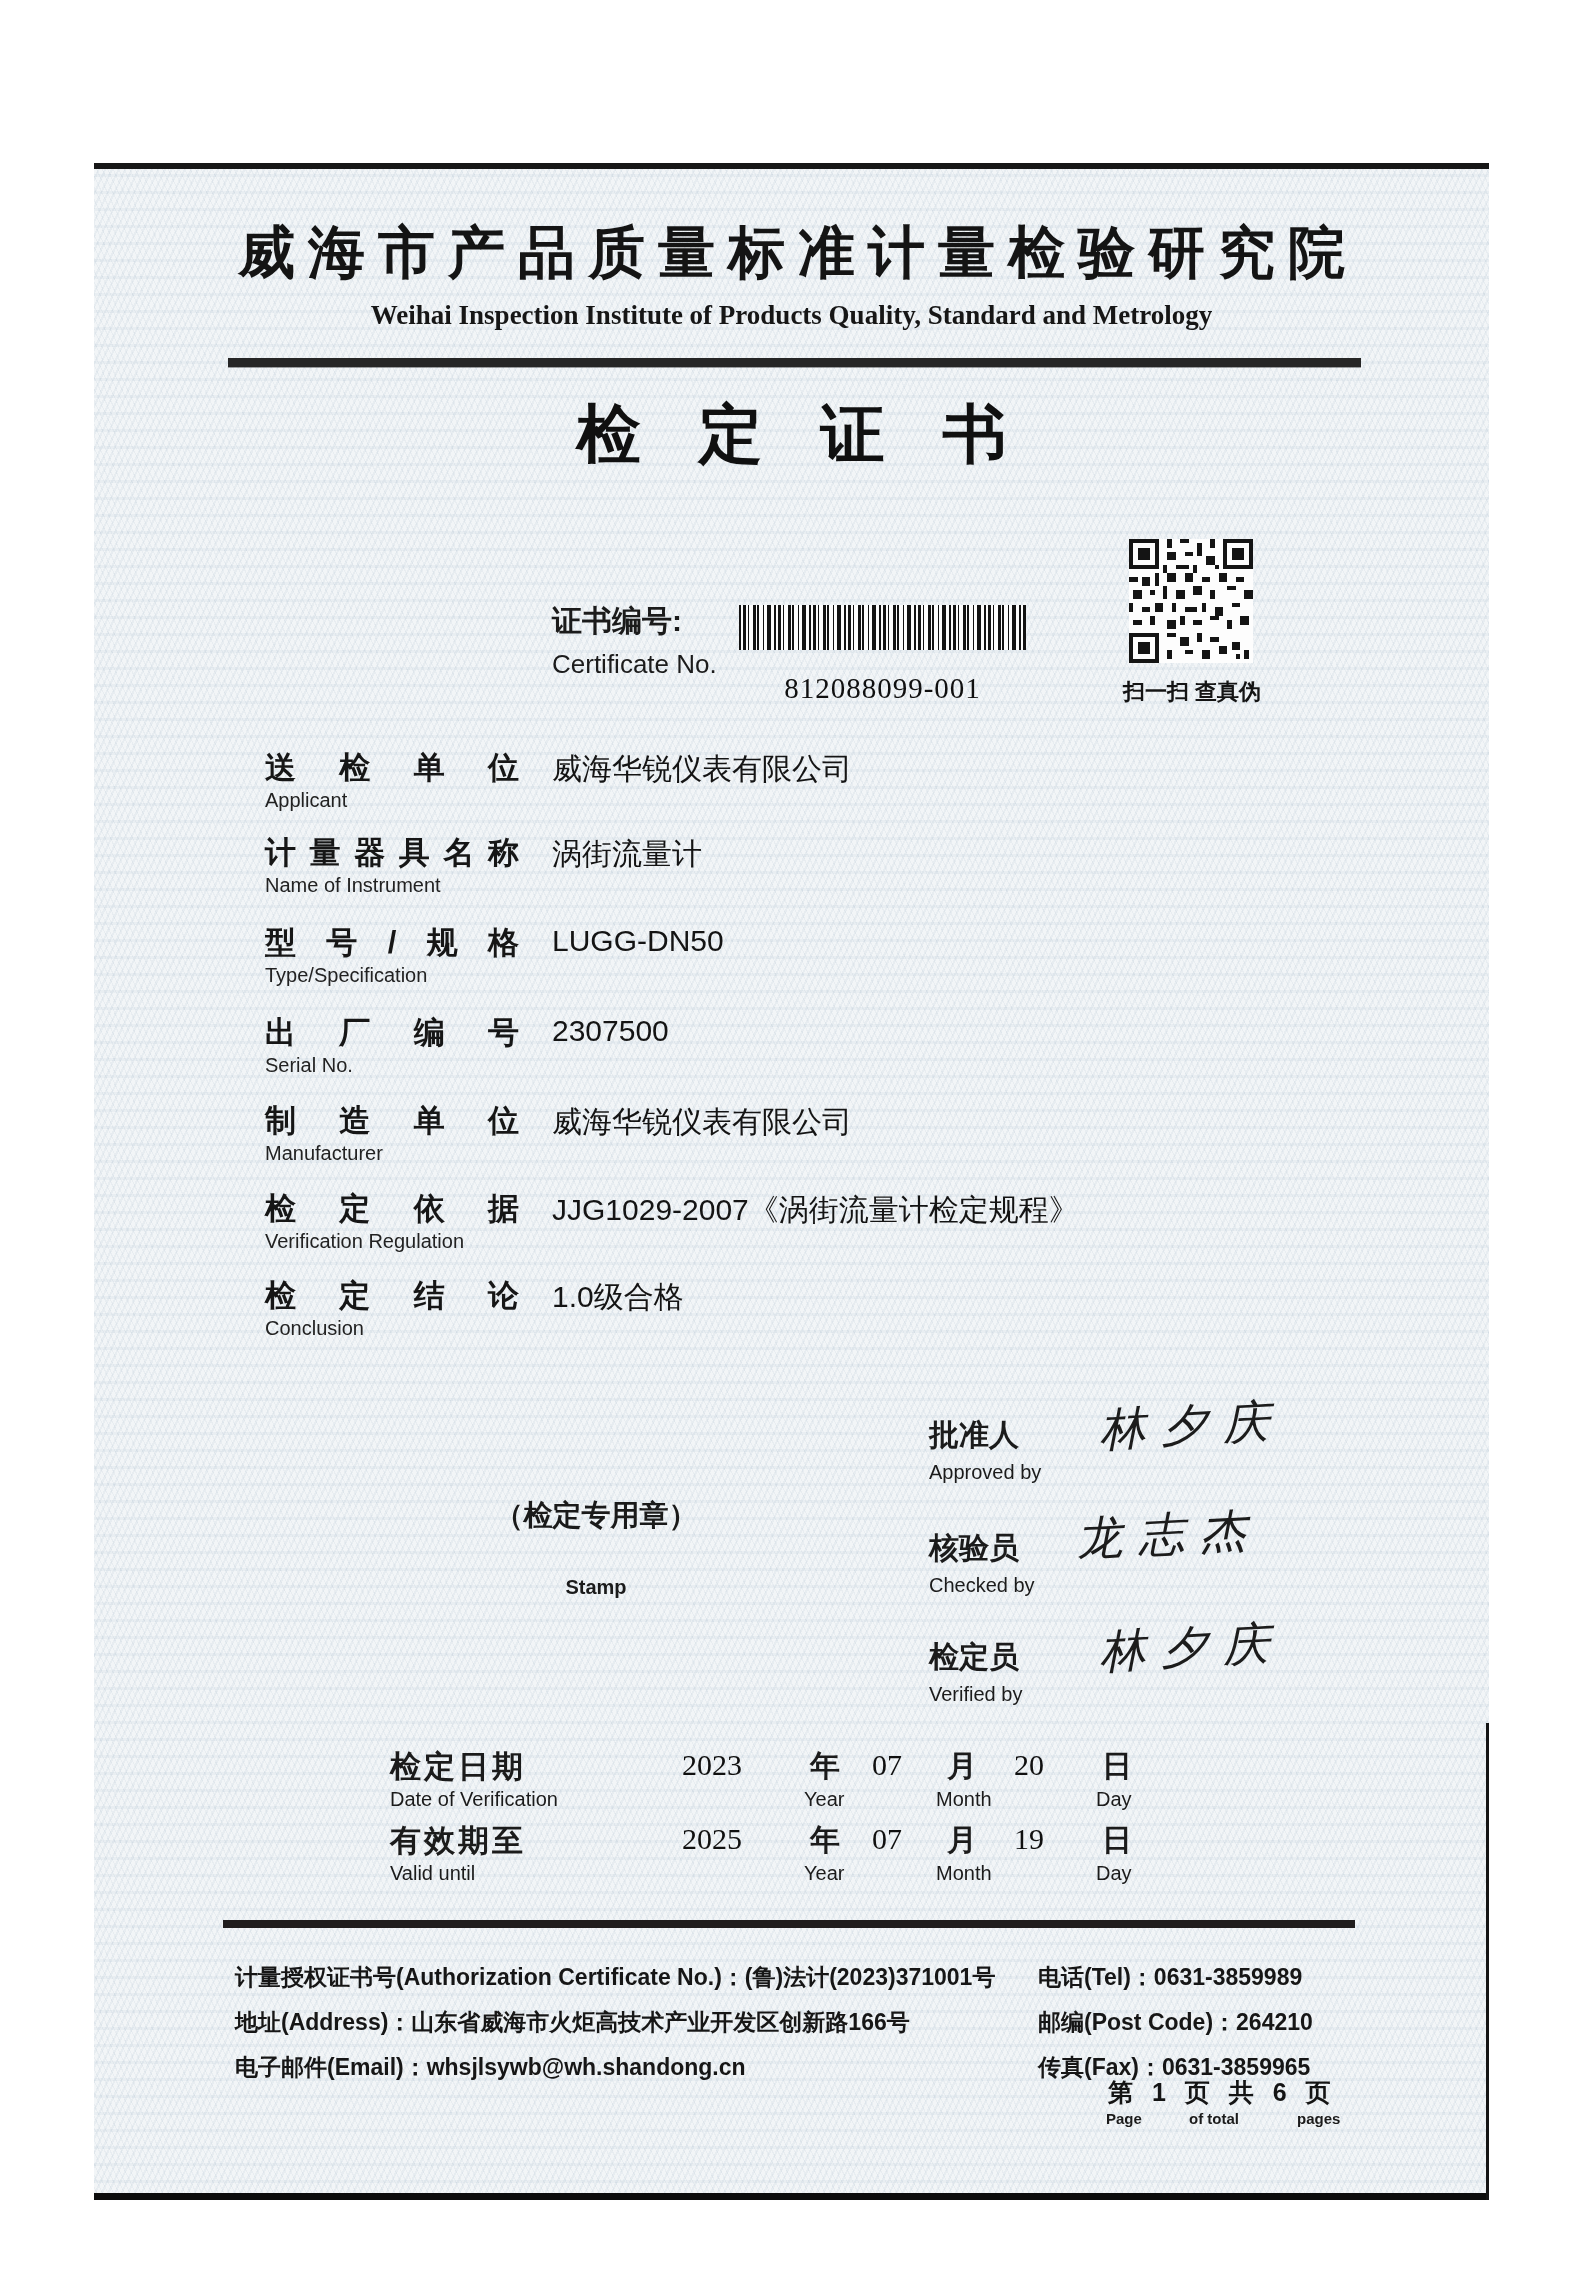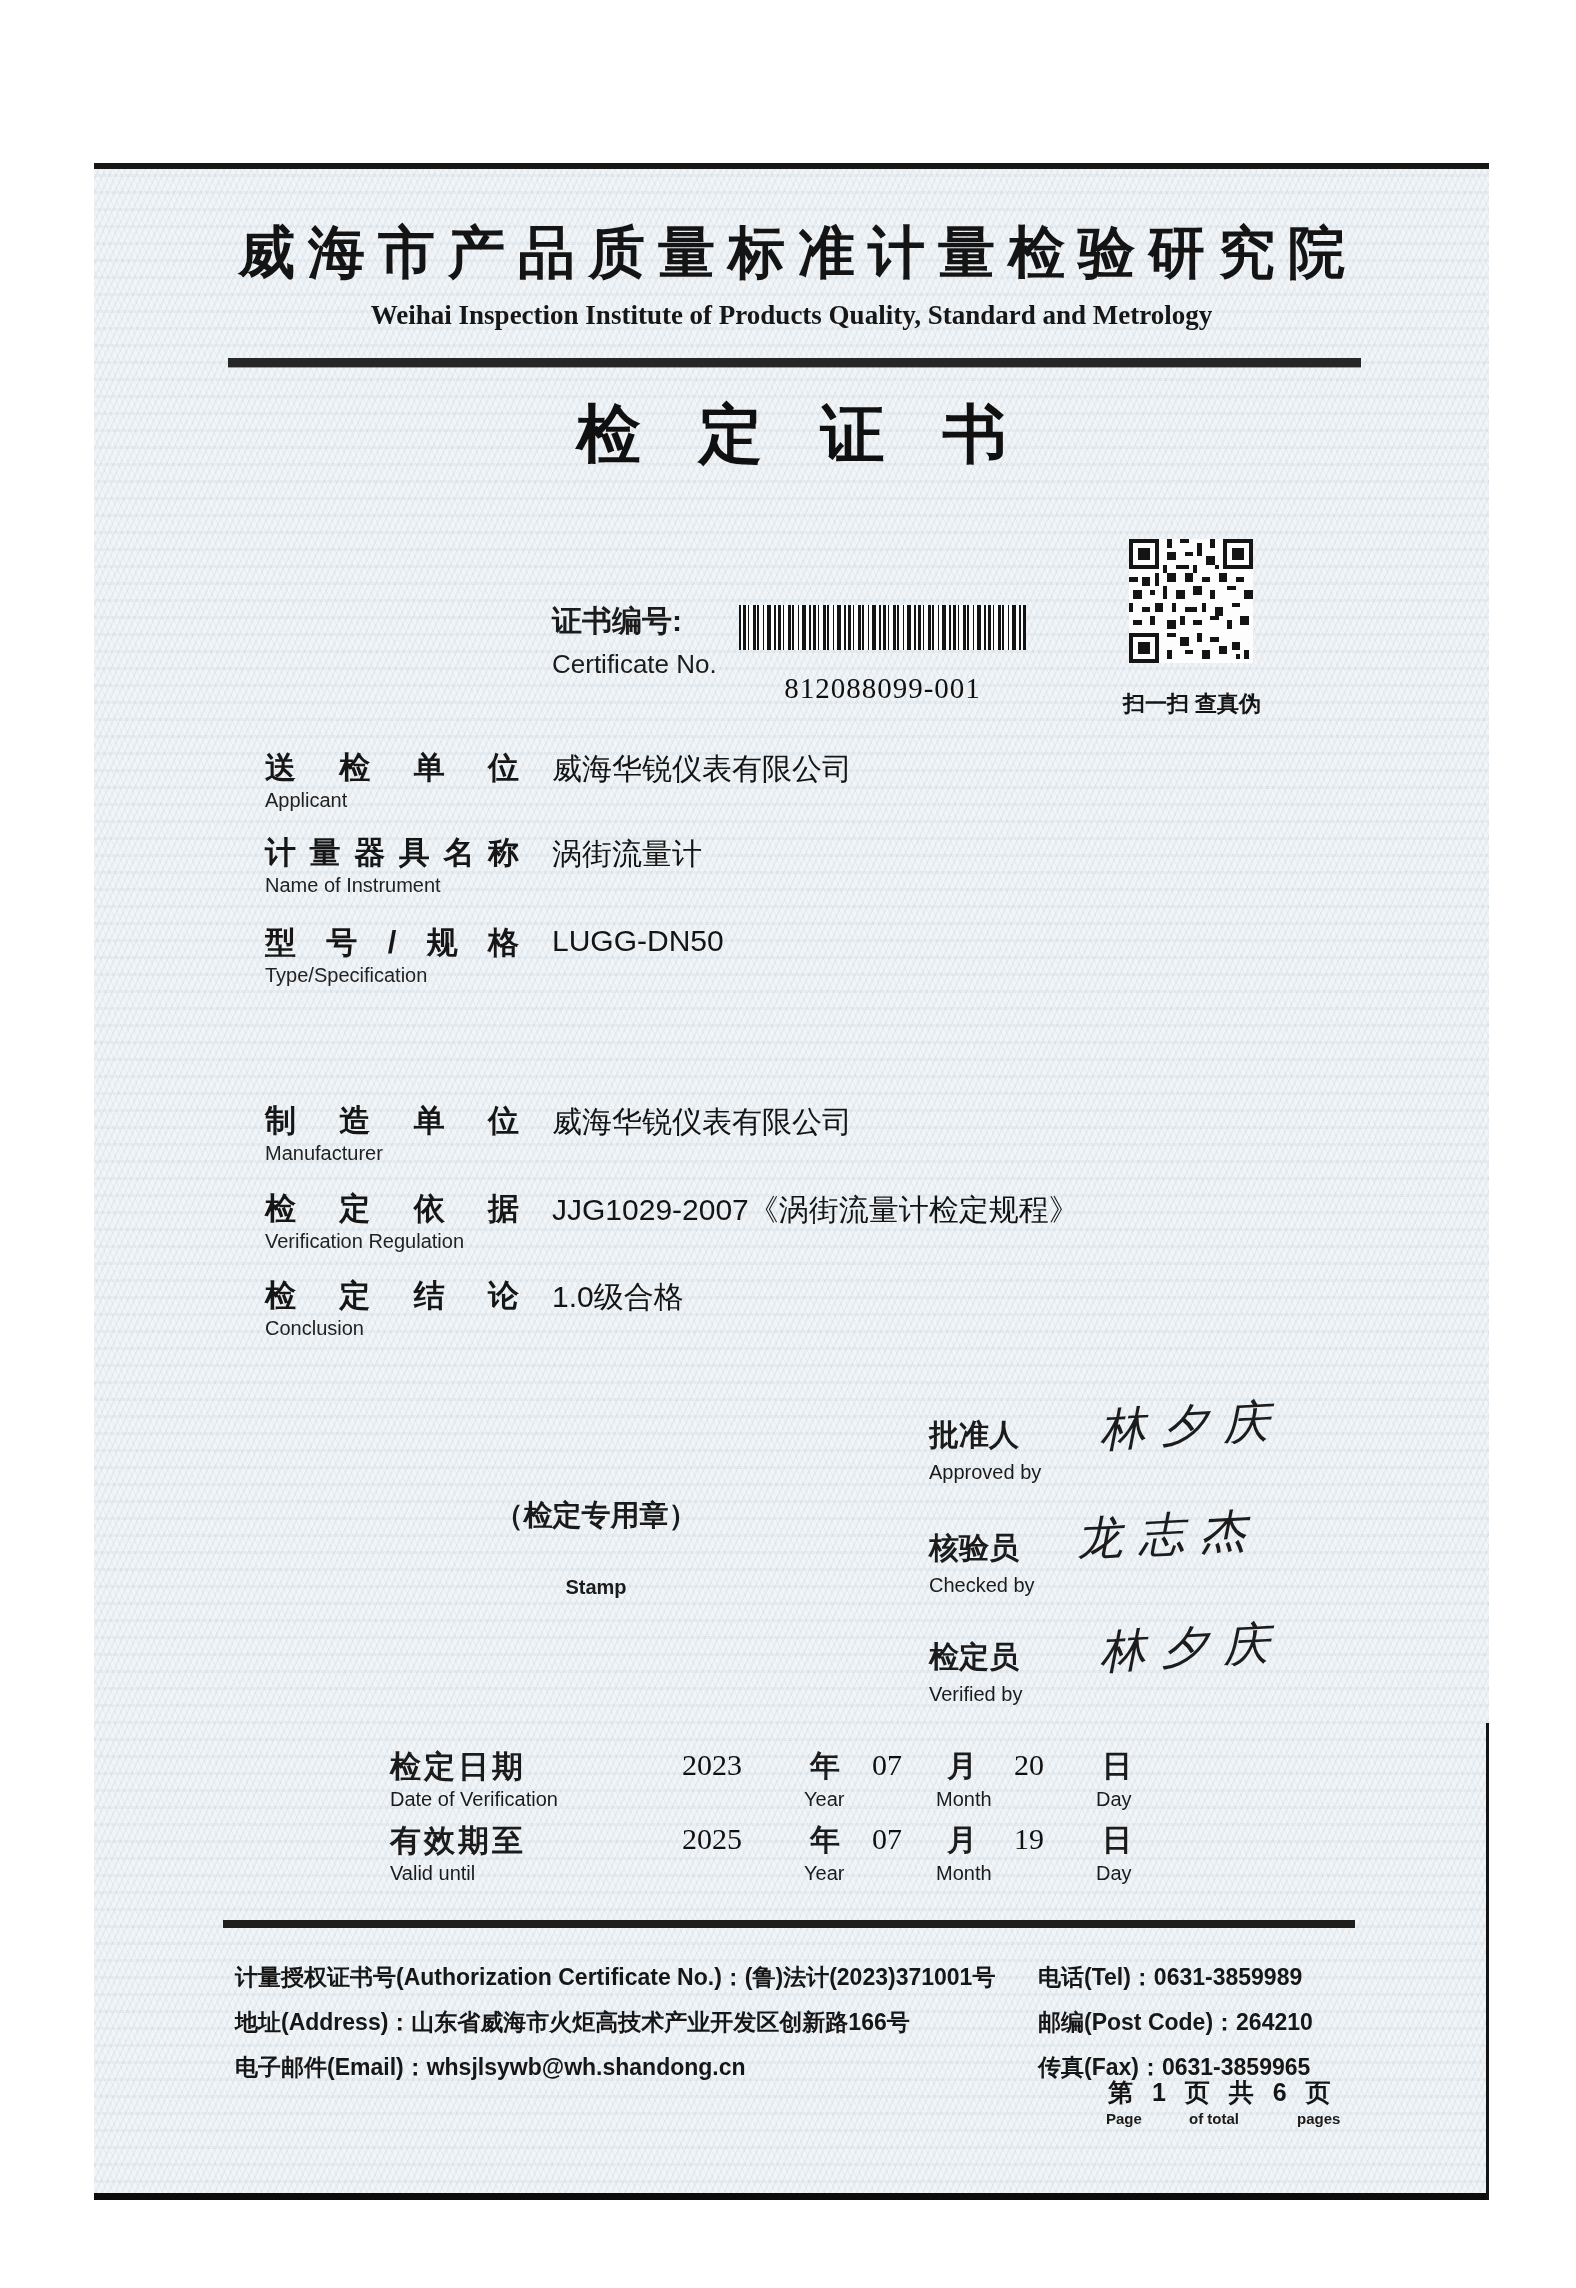--- a/index.html
+++ b/index.html
@@ -22,21 +22,21 @@
   .inst-en{top:137px;font-size:27px;font-weight:700;font-family:"Liberation Serif",serif;color:#161616;}
   .hrule{left:134px;top:195px;width:1133px;height:9px;background:#262626;box-shadow:0 1px 0 rgba(0,0,0,.35);}
   .title-cn{top:228px;font-size:64px;font-weight:700;letter-spacing:58px;text-indent:58px;color:#101010;}
   .title-en{top:330px;font-size:27px;font-weight:700;color:#151515;}
   .certlbl-cn{left:458px;top:438px;font-size:30px;font-weight:600;}
   .certlbl-en{left:458px;top:486px;font-size:26px;font-weight:500;}
   .barcode{left:645px;top:442px;width:287px;height:45px;
     background:repeating-linear-gradient(90deg,#131313 0 2px,#fdfdfd 2px 4px,#131313 4px 7px,#fdfdfd 7px 9px,#131313 9px 10px,#fdfdfd 10px 14px,#131313 14px 17px,#fdfdfd 17px 18px,#131313 18px 20px,#fdfdfd 20px 24px,#131313 24px 25px,#fdfdfd 25px 28px,#131313 28px 32px,#fdfdfd 32px 35px);}
   .certnum{left:645px;top:509px;width:287px;text-align:center;font-size:29px;font-family:"Liberation Serif",serif;letter-spacing:1px;color:#101010;}
   .qr{left:1035px;top:374px;}
-  .qrcap{left:1023px;top:526px;width:150px;text-align:center;font-size:22px;font-weight:700;color:#141414;}
+  .qrcap{left:1023px;top:514px;width:150px;text-align:center;font-size:22px;font-weight:700;color:#141414;}
   .frow{position:absolute;left:171px;width:1150px;height:70px;}
   .fcn{position:absolute;left:0;top:0;width:254px;font-size:31px;font-weight:600;text-align:justify;text-align-last:justify;color:#161616;}
   .fen{position:absolute;left:0;top:42px;font-size:20px;font-weight:500;color:#222;}
   .fval{position:absolute;left:287px;top:2px;font-size:30px;font-weight:500;white-space:nowrap;color:#141414;}
   .stampblk{left:395px;top:1333px;width:214px;text-align:center;}
   .stampnote{font-size:29px;font-weight:600;color:#1a1a1a;}
   .stamplbl{position:absolute;left:0;top:53px;width:214px;text-align:center;font-size:20px;font-weight:700;margin-top:27px;}
   .sigrow{position:absolute;left:835px;width:520px;height:90px;}
   .sigcn{position:absolute;left:0;top:0;font-size:30px;font-weight:600;}
   .sigen{position:absolute;left:0;top:46px;font-size:20px;font-weight:500;}
@@ -152,20 +152,25 @@
     <div class="frow" style="top:669px">
       <div class="fcn">计量器具名称</div>
       <div class="fen">Name of Instrument</div>
       <div class="fval">涡街流量计</div>
     </div>
     <div class="frow" style="top:759px">
       <div class="fcn">型号/规格</div>
       <div class="fen">Type/Specification</div>
       <div class="fval">LUGG-DN50</div>
     </div>
+    <div class="frow" style="top:849px">
+      <div class="fcn">出厂编号</div>
+      <div class="fen">Serial No.</div>
+      <div class="fval">2307500</div>
+    </div>
     <div class="frow" style="top:937px">
       <div class="fcn">制造单位</div>
       <div class="fen">Manufacturer</div>
       <div class="fval">威海华锐仪表有限公司</div>
     </div>
     <div class="frow" style="top:1025px">
       <div class="fcn">检定依据</div>
       <div class="fen">Verification Regulation</div>
       <div class="fval">JJG1029-2007《涡街流量计检定规程》</div>
     </div>

